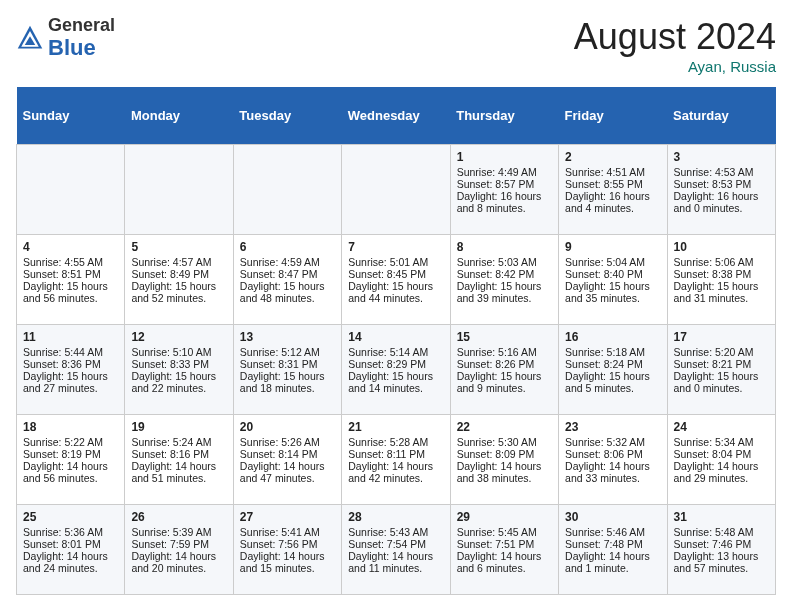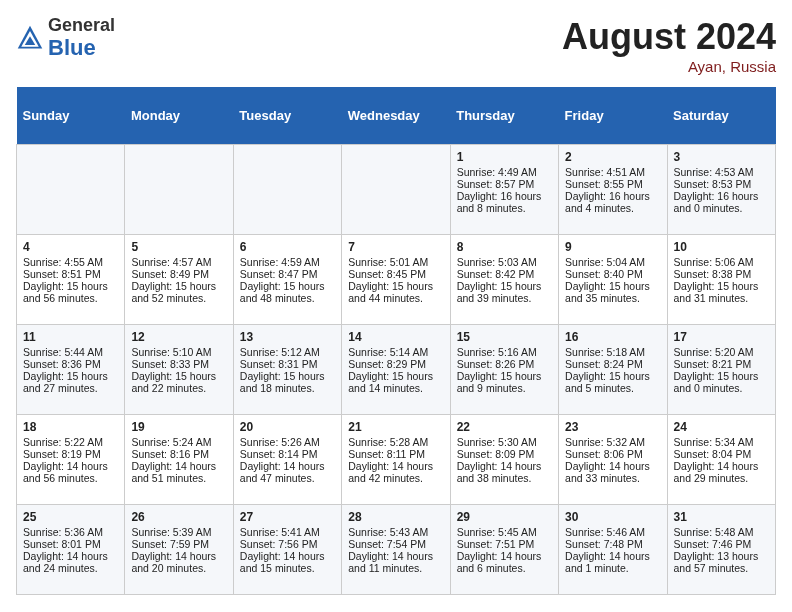--- a/index.html
+++ b/index.html
@@ -39,26 +39,26 @@
     }
     .logo-icon {
       width: 28px;
       height: 28px;
     }
     .title-block {
       text-align: right;
     }
     .month-title {
       font-size: 36px;
-      font-weight: bold;
+      font-weight: normal;
       color: #222;
     }
     .location {
       font-size: 15px;
-      color: #7f1d1d;
+      color: #0f766e;
     }
     table {
       width: 100%;
       border-collapse: collapse;
       table-layout: fixed;
     }
     thead th {
       background: #2563b0;
       color: #fff;
       text-align: left;

